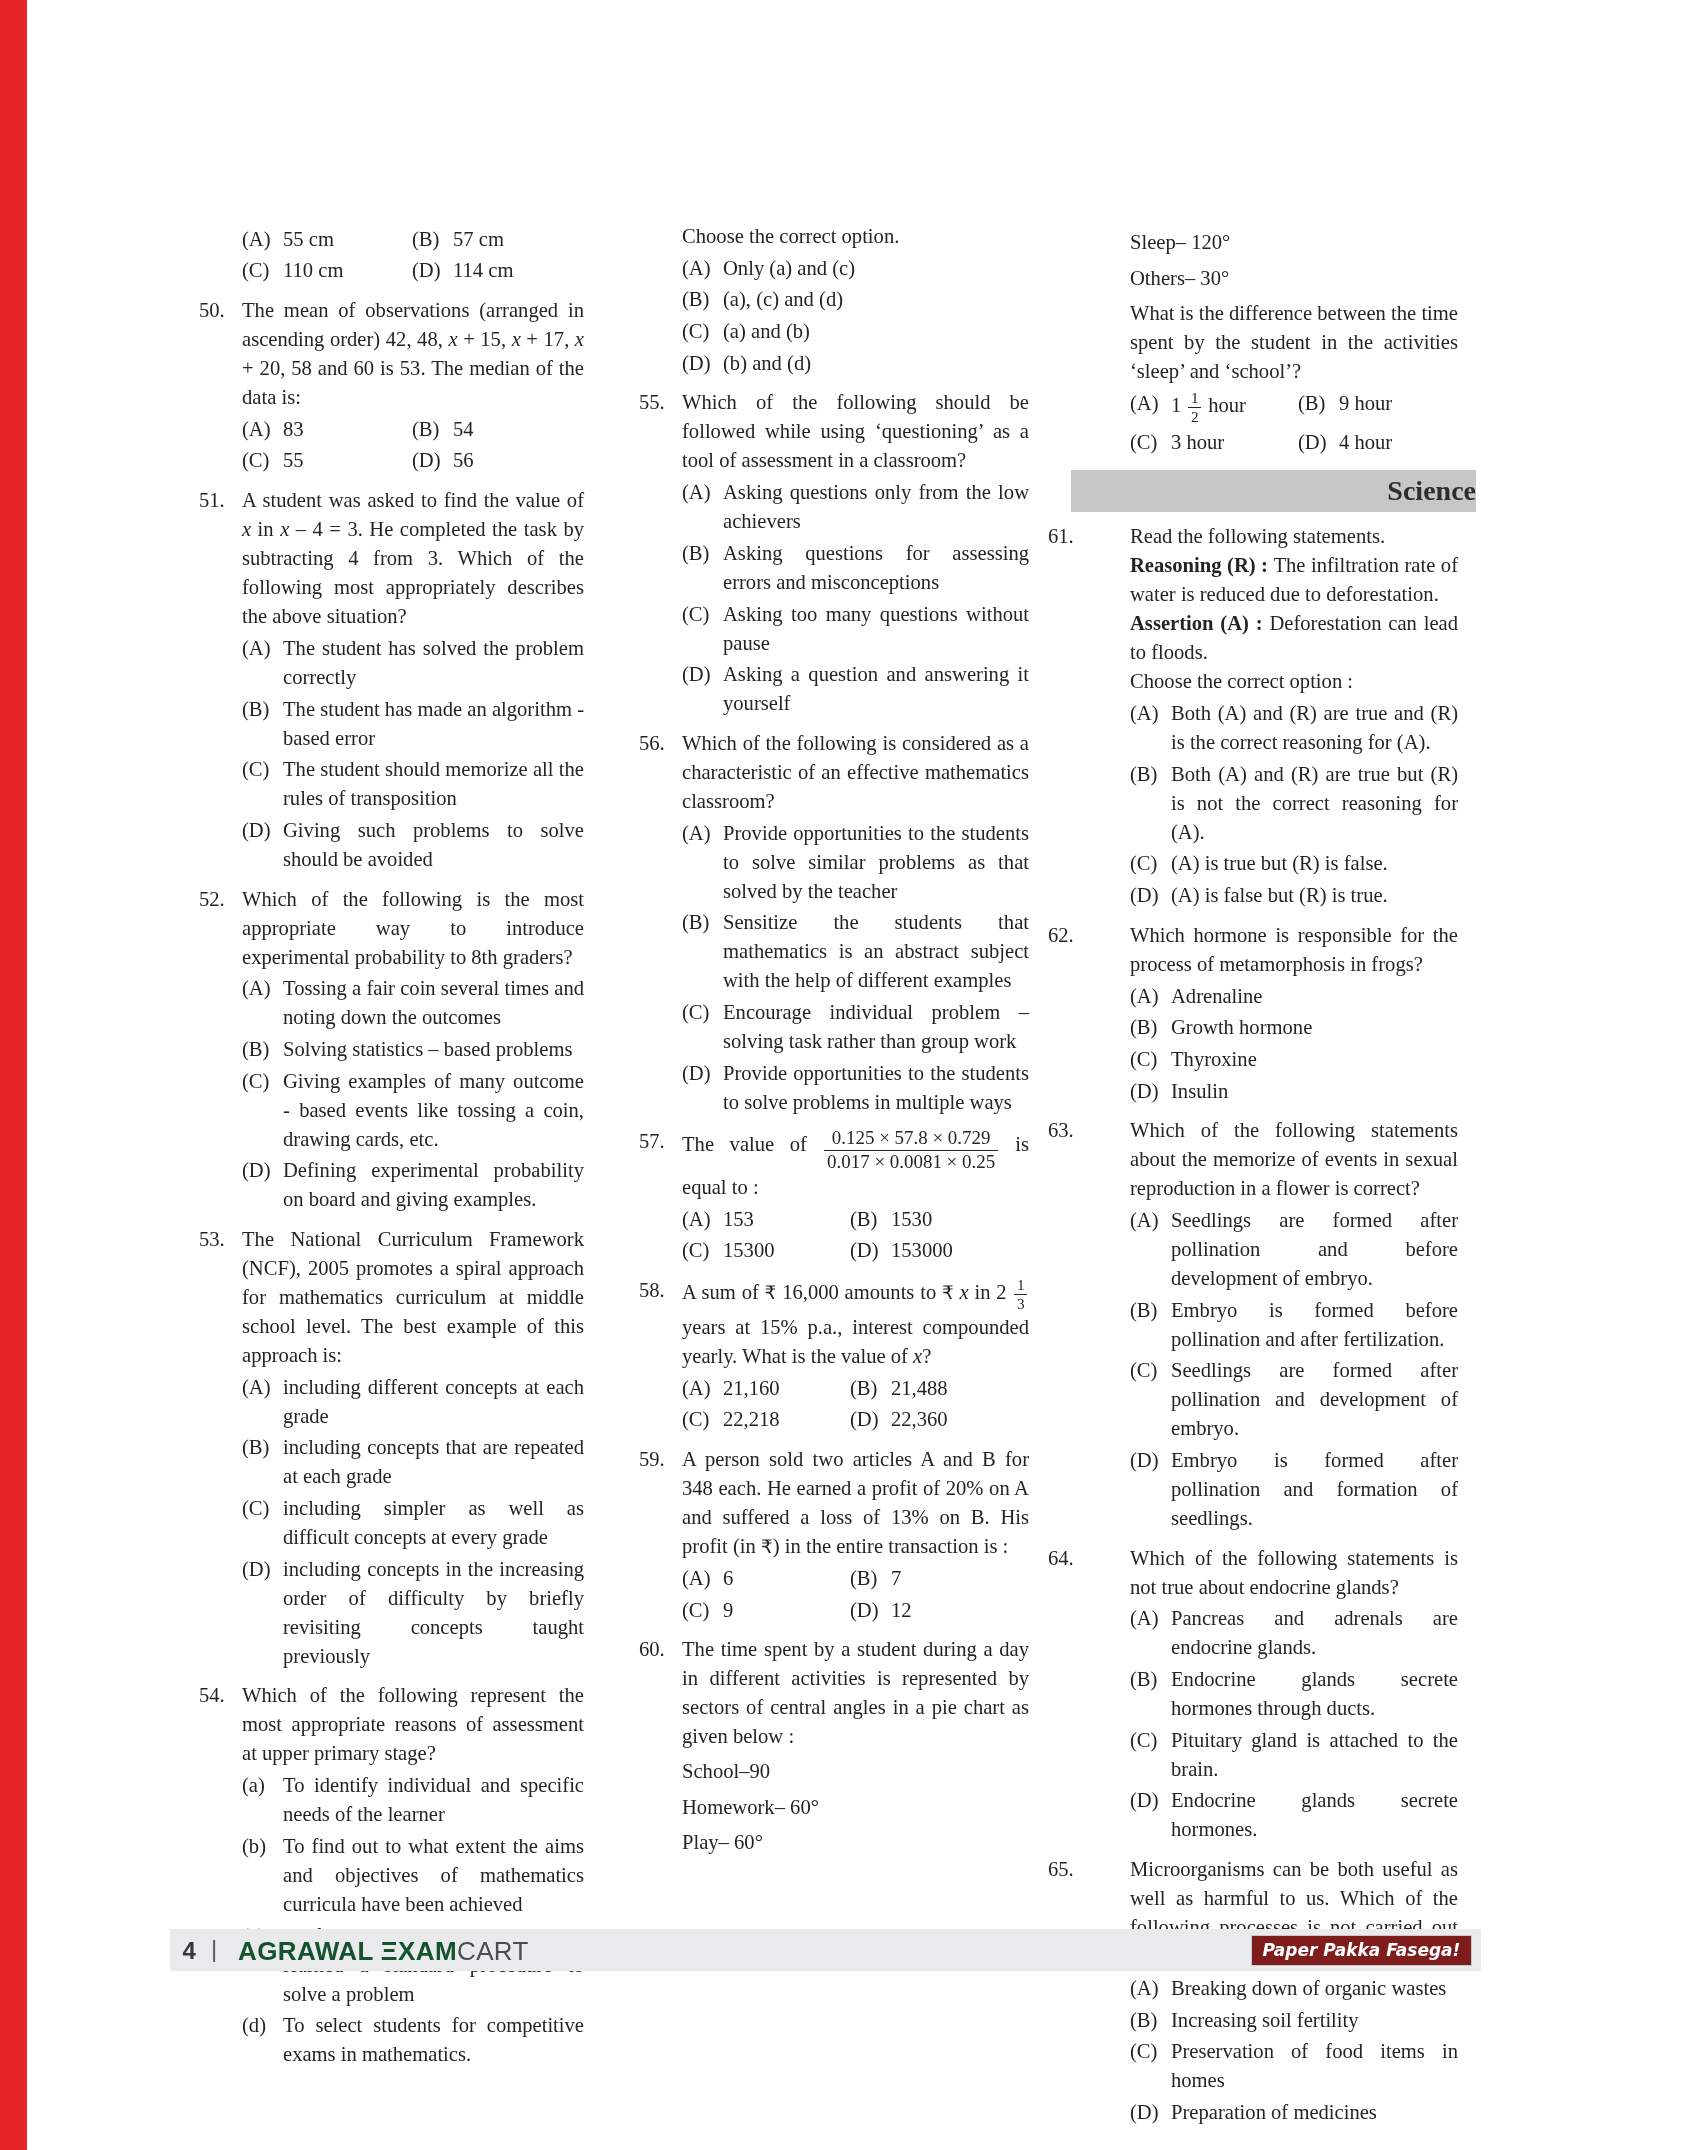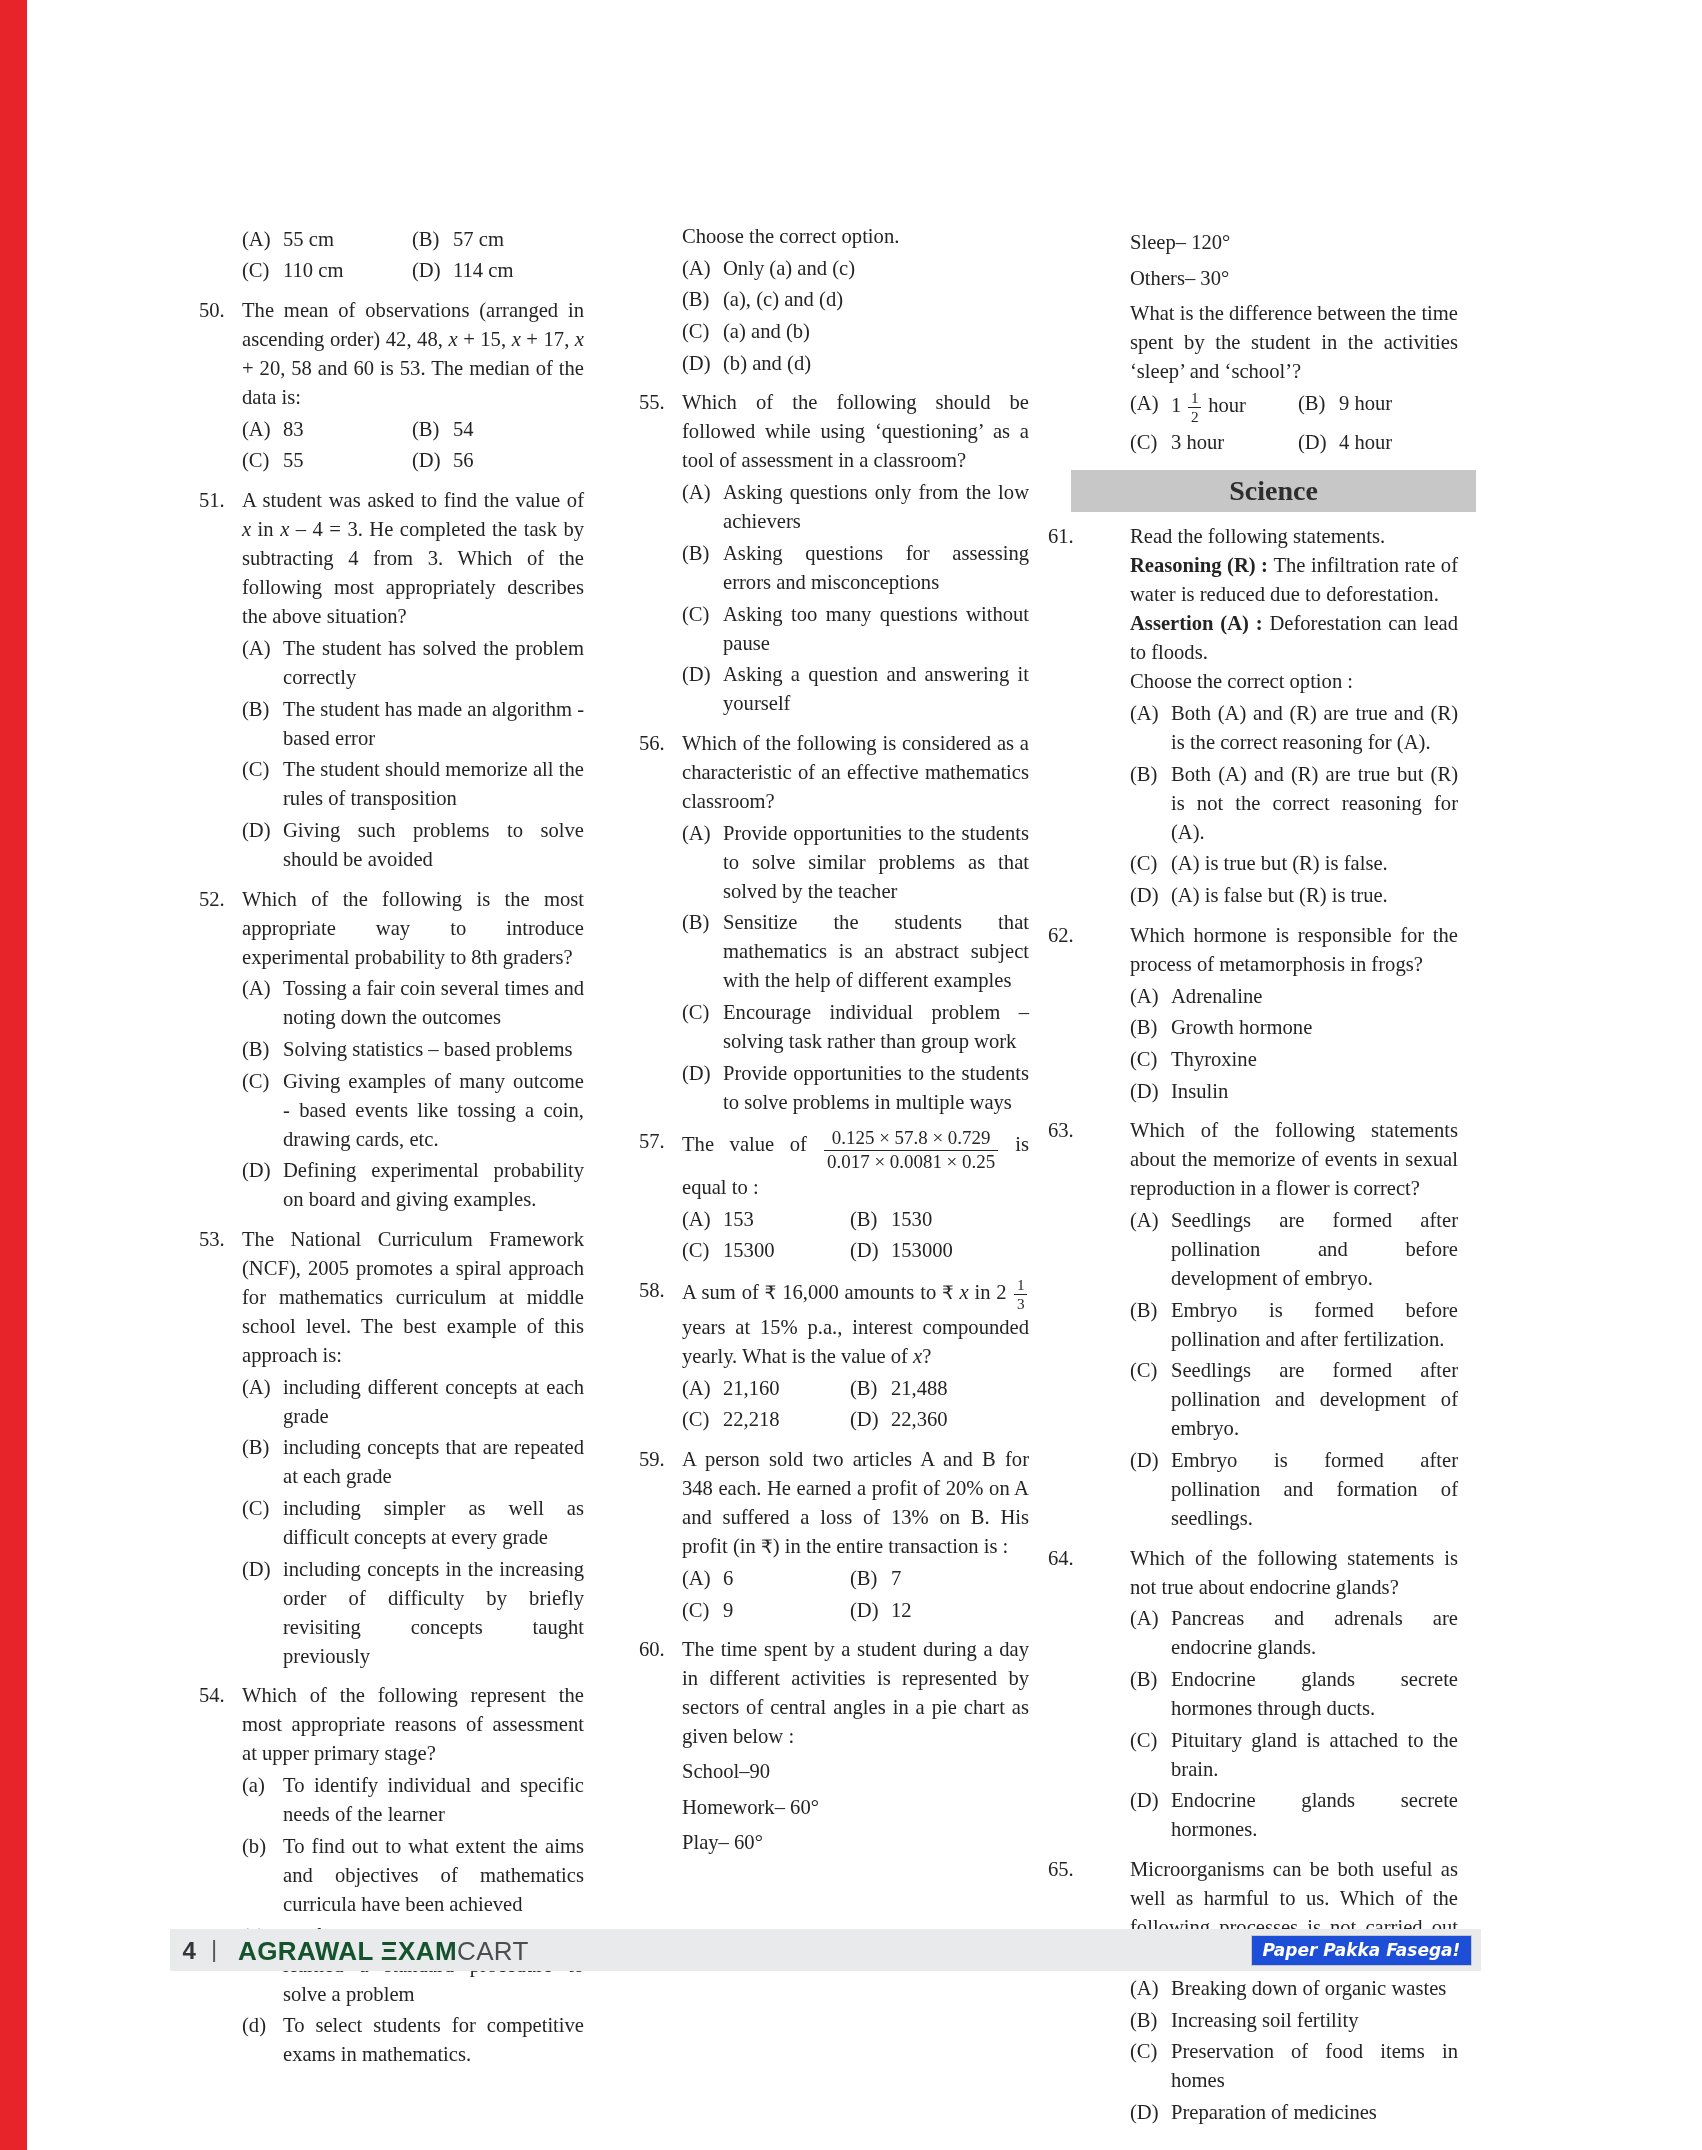--- a/index.html
+++ b/index.html
@@ -11,21 +11,21 @@
   .q{position:relative;margin-top:10.7px;}
   .qnum{position:absolute;left:0;top:0;font-weight:400;}
   .p{text-align:justify;}
   .oli{position:relative;padding-left:41px;margin-top:2.7px;text-align:justify;}
   .olab{position:absolute;left:0;top:0;}
   .o2row{display:flex;margin-top:2.7px;}
   .o2c{display:flex;}
   .o2c .ol2{display:inline-block;width:41px;flex:none;}
   .o2c1{width:var(--sc);flex:none;}
   .cl{text-align:left;margin:6.3px 0;}
-  .sec{height:42px;line-height:42px;text-align:center;font-weight:700;font-size:28px;
+  .sec{height:42px;line-height:42px;text-align:right;font-weight:700;font-size:28px;
        margin:12.5px 0 9px 23px;width:405px;color:#2e2e2e;}
   .fr{display:inline-block;vertical-align:-0.65em;text-align:center;line-height:1.18;
       font-size:0.74em;padding:0 1.8px;}
   .fr.big{font-size:0.92em;vertical-align:-0.85em;}
   .fn{display:block;border-bottom:1.8px solid #242424;padding:0 2.7px;}
   .fd{display:block;padding:0 2.7px;}
   .it{font-style:italic;}
   .bd{font-weight:700;}
   .rup{font-family:"DejaVu Sans",sans-serif;font-size:0.9em;}
   #footer-bar{position:absolute;left:170px;top:1929px;width:1311px;height:42px;
@@ -332,16 +332,16 @@
             <div class="oli"><span class="olab">(C)</span>Preservation of food items in homes</div>
             <div class="oli"><span class="olab">(D)</span>Preparation of medicines</div>
           </div>
         </div>
       </div>
     </div>
   <div id="footer-bar" style="background: rgb(233, 234, 235);">
     <span class="pgnum">4</span>
     <span class="pgsep">|</span>
     <span class="brand"><span class="b1">AGRAWAL </span><span class="b1">ΞXAM</span><span class="b2">CART</span></span>
-    <span class="badge" style="background: #1d4ed8;">Paper Pakka Fasega!</span>
+    <span class="badge" style="background: #7f1d1d;">Paper Pakka Fasega!</span>
   </div>
 </div>
 
 
 </body></html>

